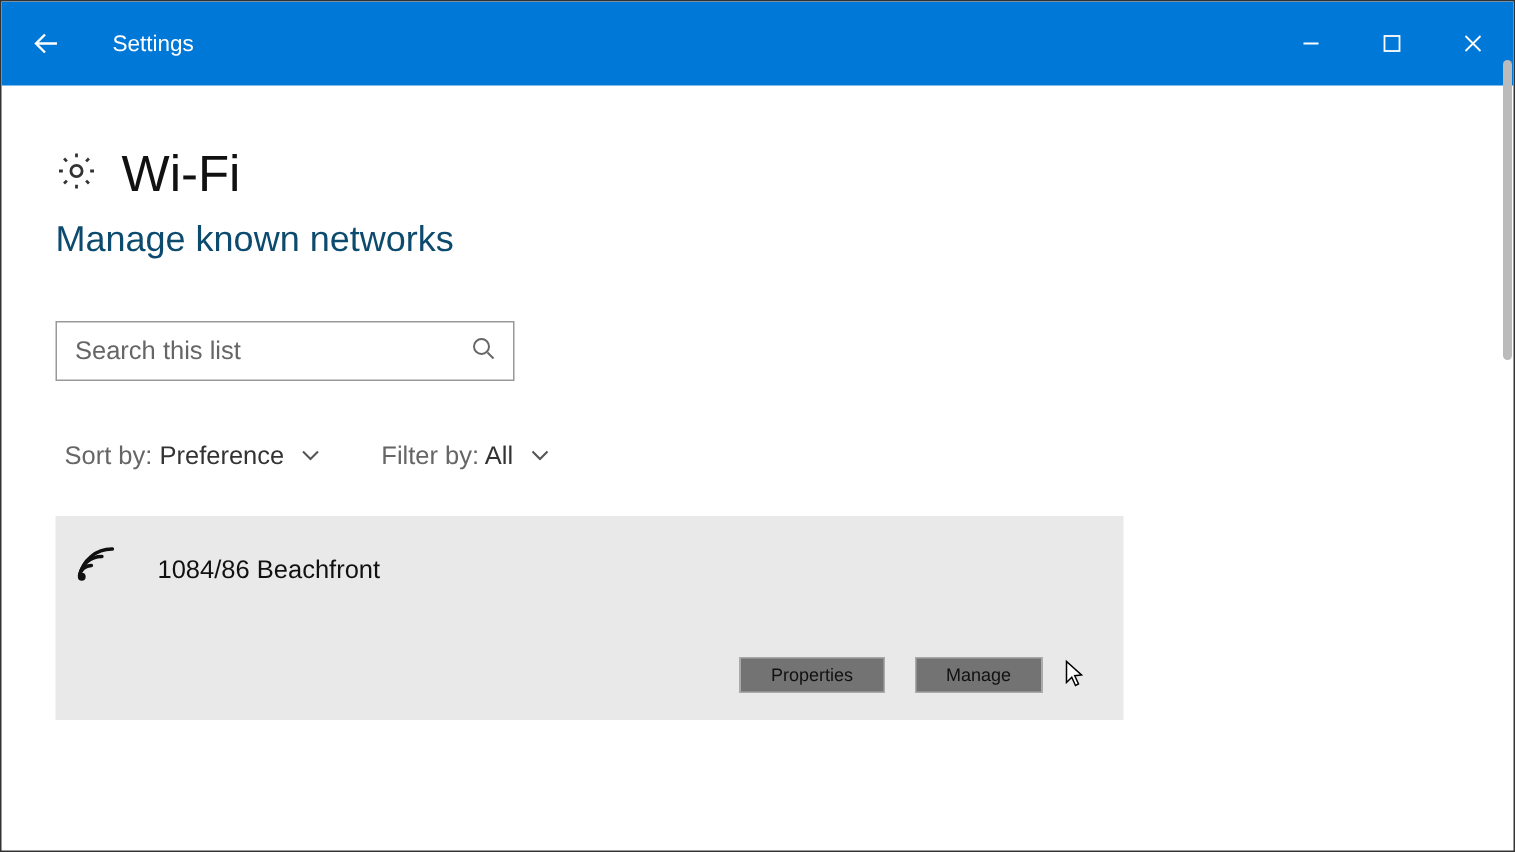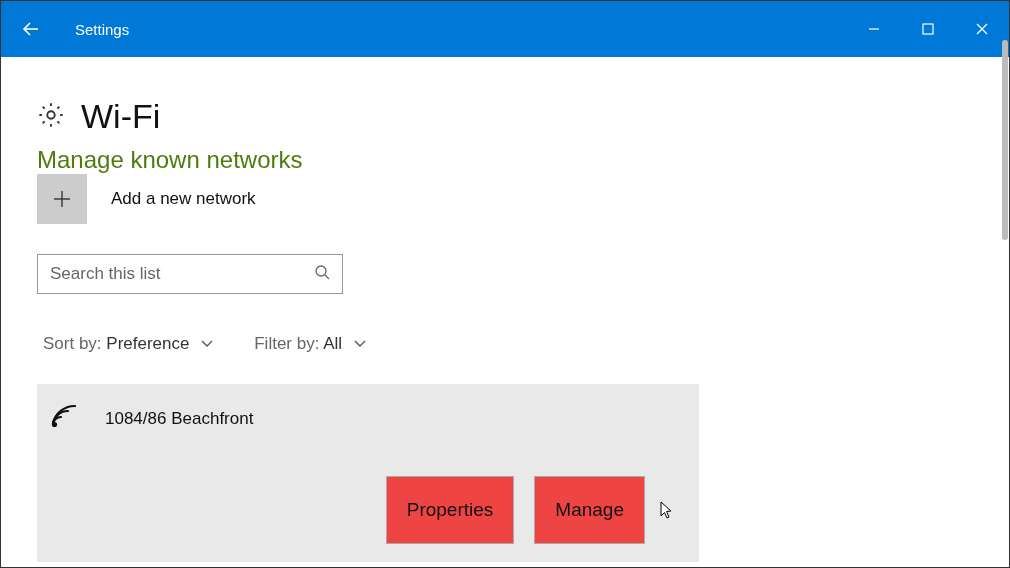--- a/index.html
+++ b/index.html
@@ -55,21 +55,22 @@
       color: #333;
     }
     .page-header h1 {
       font-weight: 400;
       font-size: 34px;
       color: #111;
     }
     .subheading {
       font-size: 24px;
       font-weight: 400;
-      color: #4d7c0f;
+      color: #0c4a6e;
+      margin-bottom: 40px;
     }
     .add-row {
       display: flex;
       align-items: center;
       gap: 24px;
       margin-bottom: 30px;
       cursor: pointer;
     }
     .add-box {
       width: 50px;
@@ -107,44 +108,44 @@
       gap: 40px;
       font-size: 17px;
       color: #666;
       margin-bottom: 30px;
       padding-left: 6px;
     }
     .filter-row .value { color: #333; }
     .chev { display: inline-block; margin-left: 6px; }
     .network-card {
       background: #e9e9e9;
-      width: 662px;
+      width: 712px;
       padding: 18px 24px 18px 12px;
     }
     .network-row {
       display: flex;
       align-items: center;
       gap: 22px;
       margin-bottom: 40px;
     }
     .network-name {
       font-size: 17px;
       color: #111;
     }
     .btn-row {
       display: flex;
       justify-content: flex-end;
       gap: 20px;
       align-items: center;
     }
     .btn {
-      background: #ef4444;
+      background: #737373;
       border: 1px solid #aaa;
-      padding: 22px 20px;
-      font-size: 19px;
+      padding: 4px 20px;
+      font-size: 12px;
       color: #111;
       cursor: pointer;
     }
     .cursor-overlay {
       position: relative;
       display: inline-block;
       margin-left: -6px;
       top: 2px;
     }
     .scrollbar-thumb {
@@ -193,29 +194,20 @@
     <span class="gear">
       <svg width="28" height="28" viewBox="0 0 24 24" fill="none" stroke="#333" stroke-width="1.6">
         <circle cx="12" cy="12" r="3.2"></circle>
         <path d="M12 2v2.2M12 19.8V22M4.9 4.9l1.6 1.6M17.5 17.5l1.6 1.6M2 12h2.2M19.8 12H22M4.9 19.1l1.6-1.6M17.5 6.5l1.6-1.6"></path>
       </svg>
     </span>
     <h1>Wi-Fi</h1>
   </div>
   <div class="subheading">Manage known networks</div>
 
-  <div class="add-row">
-    <div class="add-box">
-      <svg width="24" height="24" viewBox="0 0 24 24" stroke="#333" stroke-width="1.4">
-          <line x1="12" y1="4" x2="12" y2="20"></line>
-          <line x1="4" y1="12" x2="20" y2="12"></line>
-        </svg>
-    </div>
-    <span class="add-label">Add a new network</span>
-  </div>
 
   <div class="search-box">
     <input type="text" placeholder="Search this list" style="">
     <span class="sicon">
       <svg width="16" height="16" viewBox="0 0 16 16" fill="none" stroke="#666" stroke-width="1.3">
           <circle cx="7" cy="7" r="5"></circle>
           <line x1="11" y1="11" x2="15" y2="15"></line>
         </svg>
     </span>
   </div>

